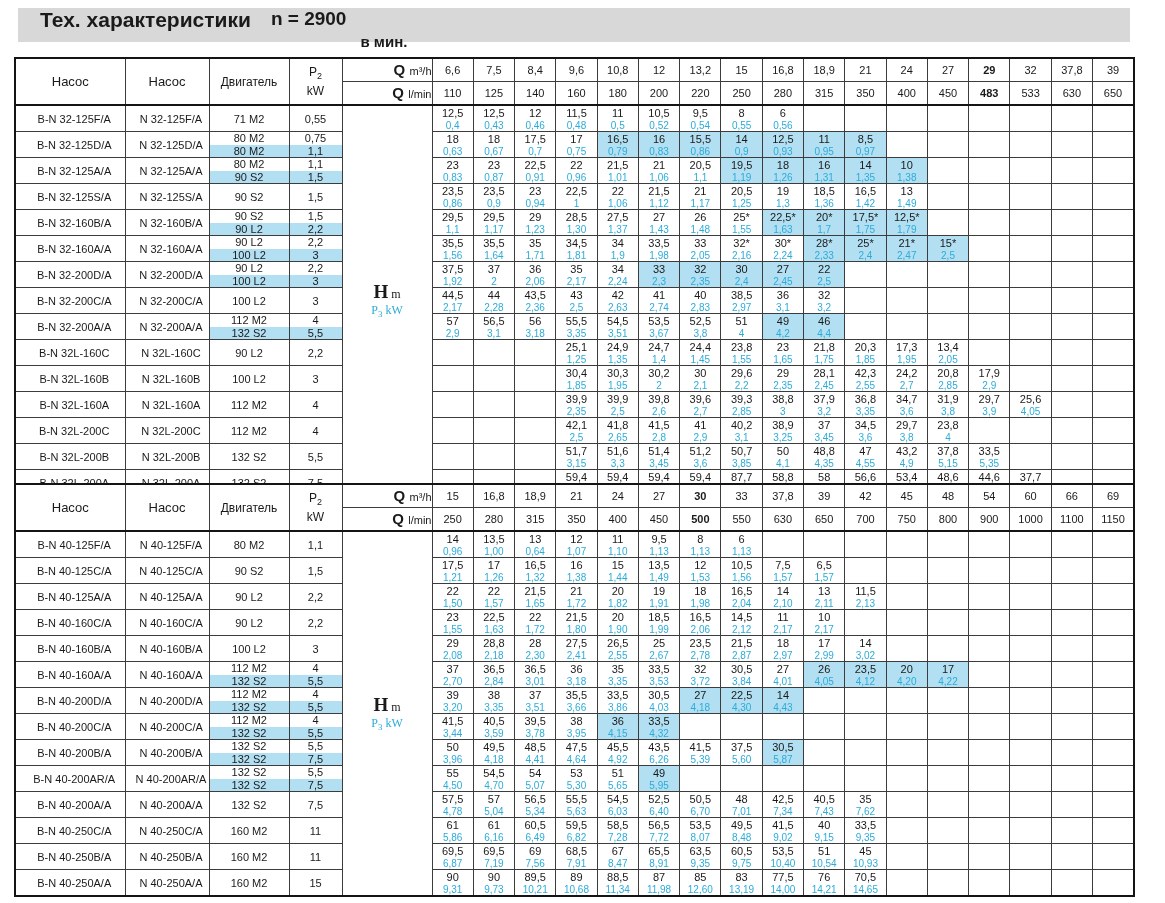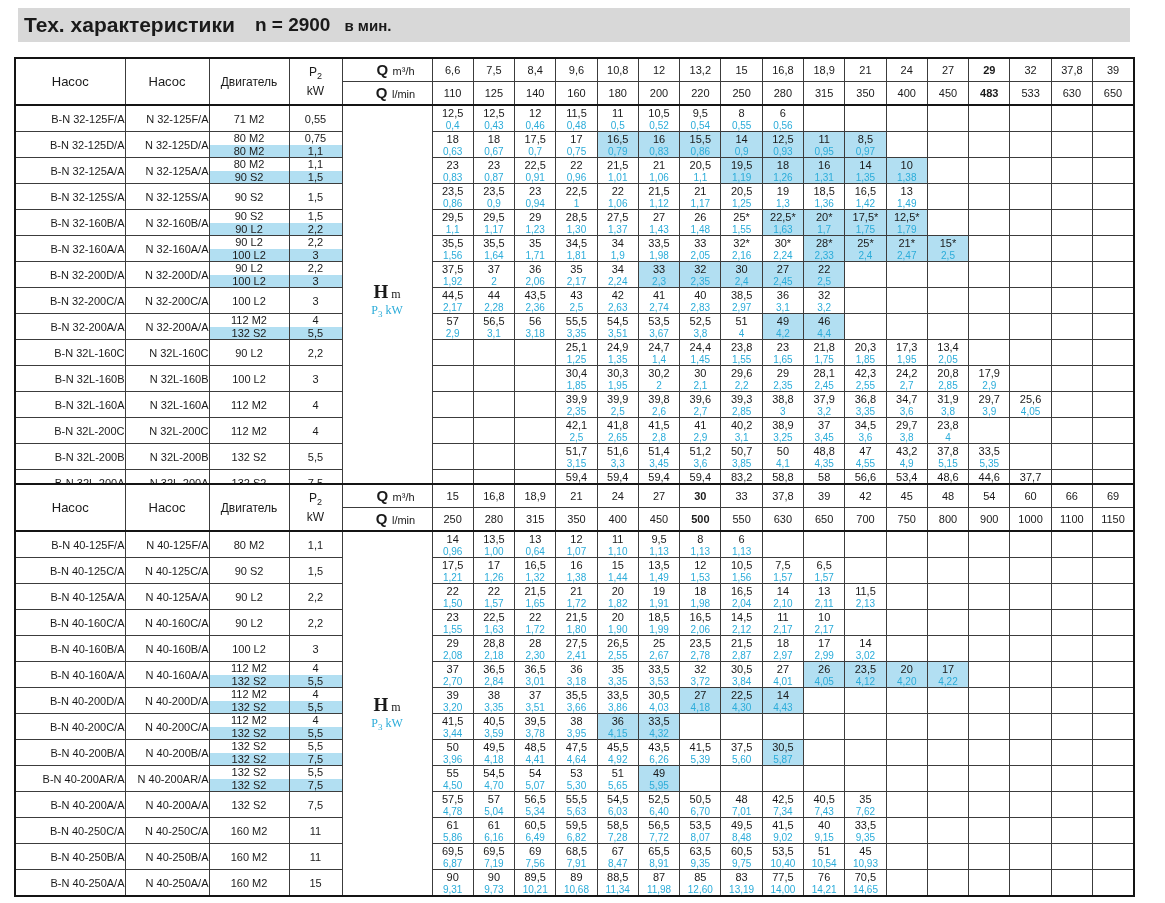--- a/index.html
+++ b/index.html
@@ -5,44 +5,44 @@
   :root{
     --teal:#2BACD9;
     --hl:#B2DFF2;
     --titlebg:#D8D8D8;
     --line:#3c3c3c;
     --edge:#141414;
   }
   html,body{margin:0;padding:0;background:#fff;}
   body{width:1165px;height:903px;position:relative;font-family:"Liberation Sans",sans-serif;color:#1a1a1a;overflow:hidden;}
   .title-bar{position:absolute;left:18px;top:8px;width:1112px;height:34px;background:var(--titlebg);
-    display:flex;align-items:center;padding-left:6px;box-sizing:border-box;}
+    display:flex;align-items:flex-start;padding-left:22px;box-sizing:border-box;}
   .title-main{font-size:21px;font-weight:bold;}
   .title-n{font-size:19px;font-weight:bold;margin-left:20px;}
-  .title-suffix{font-size:15px;font-weight:bold;margin-left:14px;}
+  .title-suffix{font-size:15px;font-weight:bold;margin-left:14px;margin-top:25px;}
 
   table.pump-table{position:absolute;left:14px;border-collapse:collapse;table-layout:fixed;width:1121px;
     border:2px solid var(--edge);background:#fff;}
   #table-0{top:57px;}
   #table-1{top:483px;}
   th,td{border:1px solid var(--line);padding:0;text-align:center;vertical-align:middle;overflow:hidden;}
   thead{border-bottom:2px solid var(--edge);}
   thead th{font-weight:normal;height:22px;}
   th.hdr-name{font-size:13px;}
   th.hdr-motor{font-size:12px;}
   th.hdr-p2{font-size:12px;line-height:14px;margin-top:47px;}
   th.hdr-p2 sub{font-size:9px;}
-  th.q-label{text-align:center;padding-left:17px;white-space:nowrap;}
+  th.q-label{text-align:right;padding-left:17px;white-space:nowrap;}
   .q-big{font-size:15px;font-weight:bold;}
   .q-unit{font-size:11px;}
   th.q-val{font-size:11px;}
   th.q-val.bold{font-weight:bold;}
 
   tbody td{height:25px;}
-  td.name{text-align:right;padding-left:8px;font-size:11px;white-space:nowrap;}
+  td.name{text-align:center;padding-left:8px;font-size:11px;white-space:nowrap;}
   td.motor{padding:0;margin-left:17px;}
   .stack{display:flex;flex-direction:column;height:25px;}
   .mline{flex:1;display:flex;align-items:center;justify-content:center;font-size:11px;}
   .mline.hl{background:var(--hl);}
   td.dcell{padding:0;}
   td.dcell.hl{background:var(--hl);}
   .h-val{font-size:11px;line-height:13px;}
   .p-val{font-size:10px;line-height:11px;color:var(--teal);}
   td.hlabel{background:#fff;font-family:Liberation Serif, serif;}
   .hm{font-size:19px;font-weight:bold;}
@@ -1049,21 +1049,21 @@
         </td>
         <td class="dcell">
           <div class="h-val">59,4</div>
           <div class="p-val">4,2</div>
         </td>
         <td class="dcell">
           <div class="h-val">59,4</div>
           <div class="p-val">4,35</div>
         </td>
         <td class="dcell">
-          <div class="h-val">83,2</div>
+          <div class="h-val">87,7</div>
           <div class="p-val">4,65</div>
         </td>
         <td class="dcell">
           <div class="h-val">58,8</div>
           <div class="p-val">4,9</div>
         </td>
         <td class="dcell">
           <div class="h-val">58</div>
           <div class="p-val">5,25</div>
         </td>

